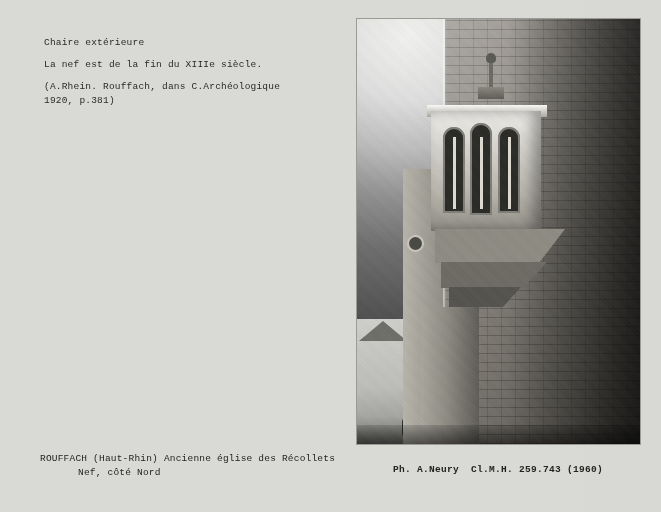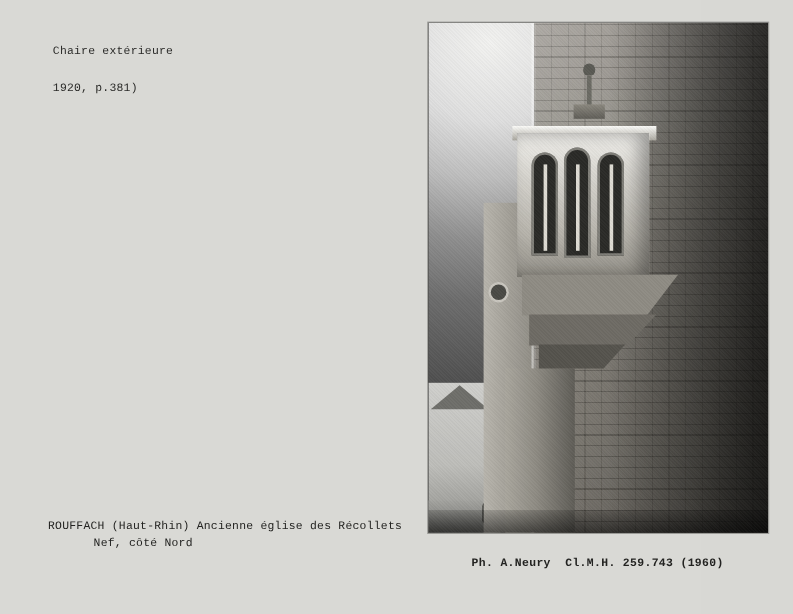--- a/index.html
+++ b/index.html
@@ -31,21 +31,21 @@
     letter-spacing: 0.2px;
   }
   .typed-top .line { white-space: pre; }
   .gap-s { height: 8px; }
   .gap-m { height: 9px; }
 
   
   .typed-bottom {
     position: absolute;
     left: 40px;
-    top: 432px;
+    top: 452px;
     width: 340px;
     color: #232321;
     font-size: 9.5px;
     line-height: 13.5px;
     letter-spacing: 0.2px;
   }
   .typed-bottom .line { white-space: pre; }
   .indent1 { padding-left: 38px; }
   .indent2 { padding-left: 52px; }
 
@@ -285,21 +285,23 @@
   }
 </style>
 </head>
 <body>
 
 <div class="card">
 
   <div class="typed-top">
     <div class="line">Chaire extérieure</div>
     <div class="gap-s"></div>
+    <div class="line">La nef est de la fin du XIIIe siècle.</div>
     <div class="gap-m"></div>
+    <div class="line">(A.Rhein. Rouffach, dans C.Archéologique</div>
     <div class="line">1920, p.381)</div>
   </div>
 
   <div class="photo">
     <div class="photo-inner">
       <div class="houses"></div>
       <div class="roof"></div>
       <div class="street"></div>
       <div class="figure"></div>
       <div class="leftwall"></div>

